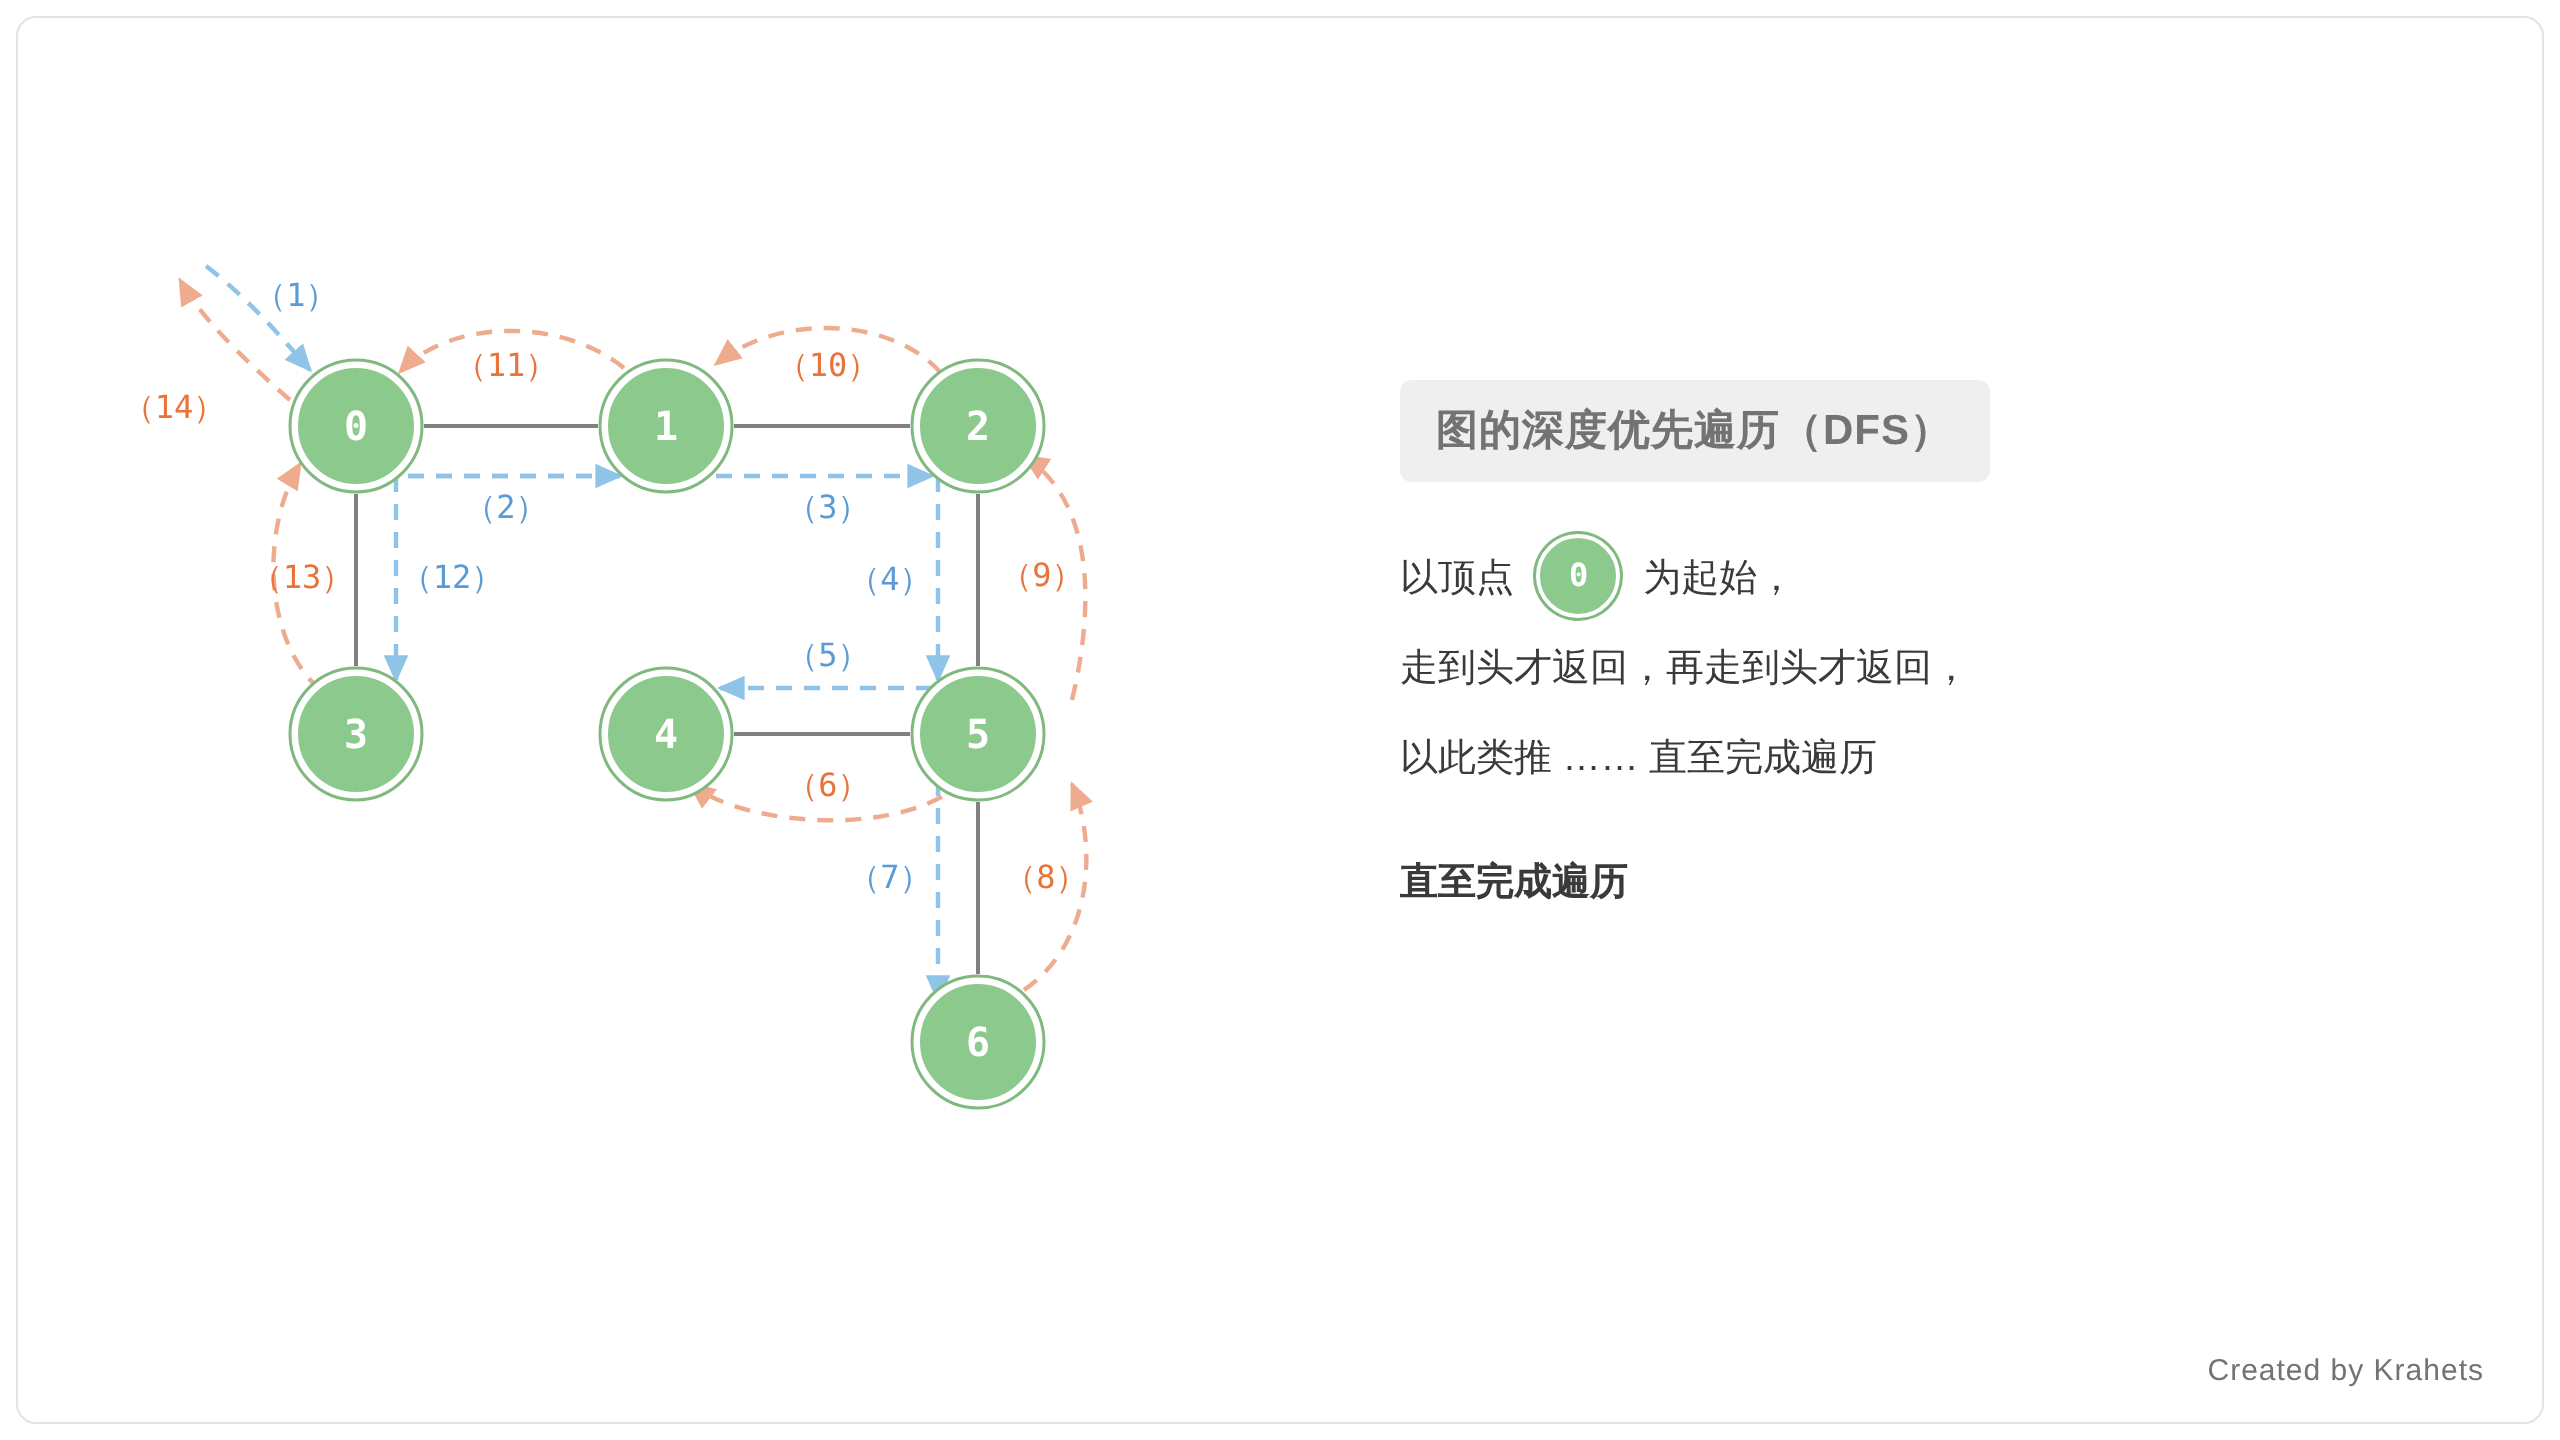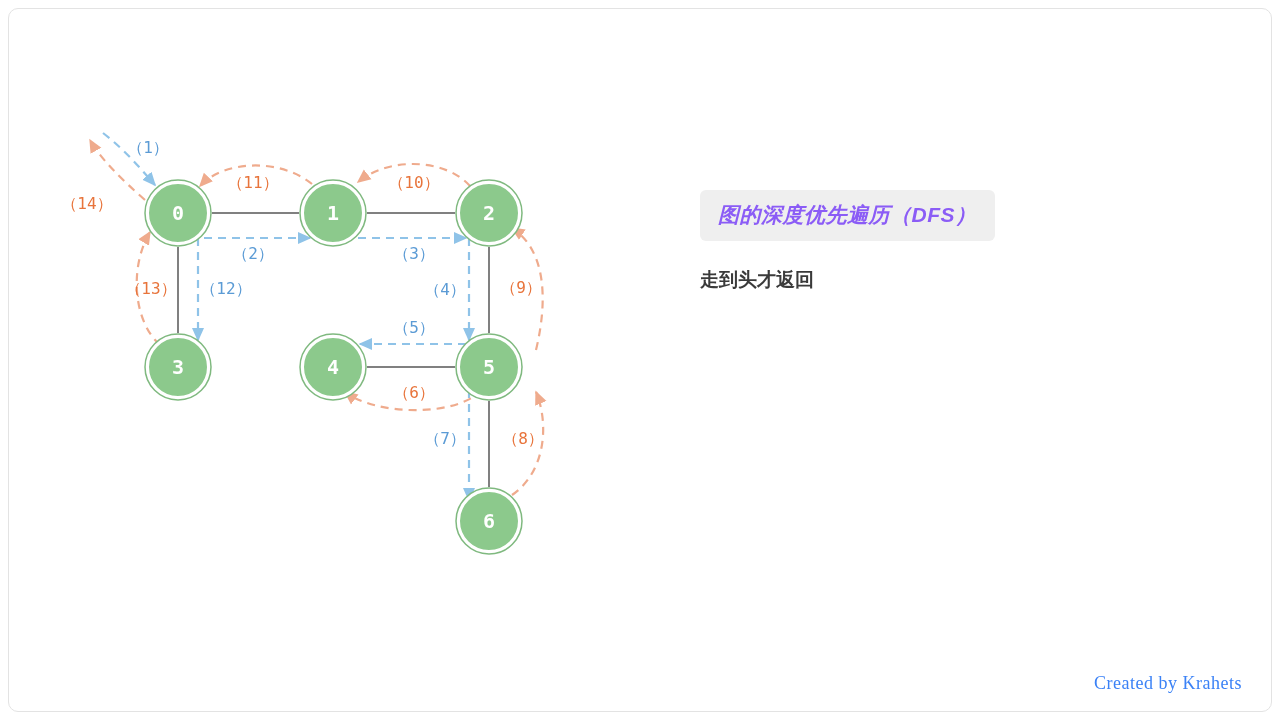--- a/index.html
+++ b/index.html
@@ -44,23 +44,22 @@
     top: 190px;
     width: 520px;
   }
   .title-box {
     display: inline-block;
     background: #efefef;
     border-radius: 6px;
     padding: 11px 18px 12px 18px;
     font-size: 21px;
     font-weight: bold;
-    color: #8b5cf6;
+    color: #737373;
     letter-spacing: 0.5px;
-    font-style: italic;
   }
   .desc {
     margin-top: 26px;
     font-size: 19px;
     color: #3a3a3a;
     line-height: 45px;
   }
   .desc-line {
     display: block;
     white-space: nowrap;
@@ -98,23 +97,23 @@
     color: #5aa95a;
     letter-spacing: 1px;
   }
   .seq-values .sep {
     color: #3a3a3a;
   }
   .credit {
     position: absolute;
     right: 38px;
     bottom: 26px;
-    font-family: Liberation Serif, serif;
-    font-size: 18px;
-    color: #3b82f6;
+    font-family: Liberation Sans, sans-serif;
+    font-size: 15px;
+    color: #737373;
     letter-spacing: 0.5px;
   }
   .node-label {
     font-family: "DejaVu Sans Mono", monospace;
     font-size: 20px;
     font-weight: bold;
     fill: #ffffff;
   }
   .step-blue {
     font-family: "DejaVu Sans Mono", monospace;
@@ -224,18 +223,27 @@
       <text class="step-orange" x="253" y="188" text-anchor="middle">（11）</text>
       <text class="step-blue" x="226" y="294" text-anchor="middle">（12）</text>
       <text class="step-orange" x="151" y="294" text-anchor="middle">（13）</text>
       <text class="step-orange" x="87" y="209" text-anchor="middle">（14）</text>
     </g>
   </svg>
 
   <div class="panel">
     <div class="title-box">图的深度优先遍历（DFS）</div>
 
-
-    <div class="seq-title">走到头才返回</div>
+    <div class="desc">
+      <span class="desc-line">
+        <span>以顶点</span>
+        <span class="inline-node">0</span>
+        <span>为起始，</span>
+      </span>
+      <span class="desc-line">走到头才返回，再走到头才返回，</span>
+      <span class="desc-line">以此类推 …… 直至完成遍历</span>
+    </div>
+
+    <div class="seq-title">直至完成遍历</div>
   </div>
 
   <div class="credit">Created by Krahets</div>
 </div>
 
 </body></html>

